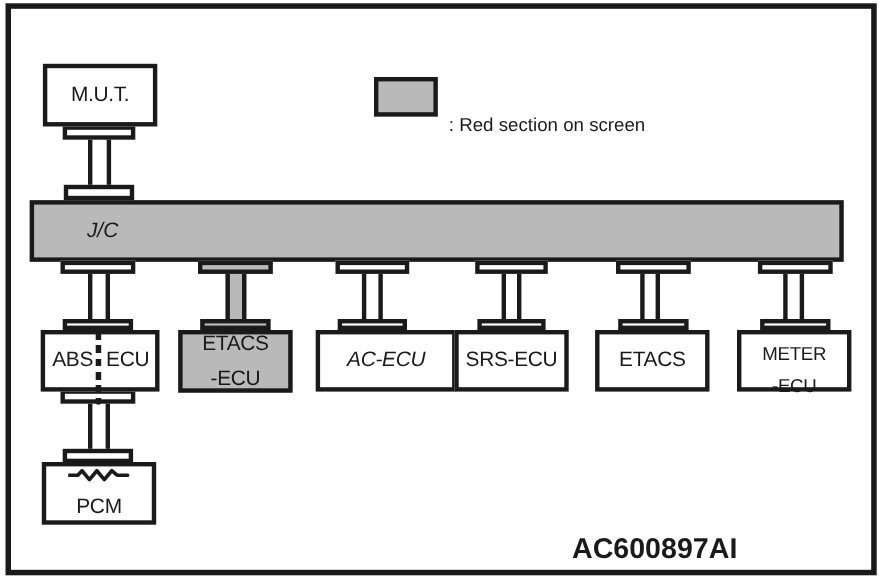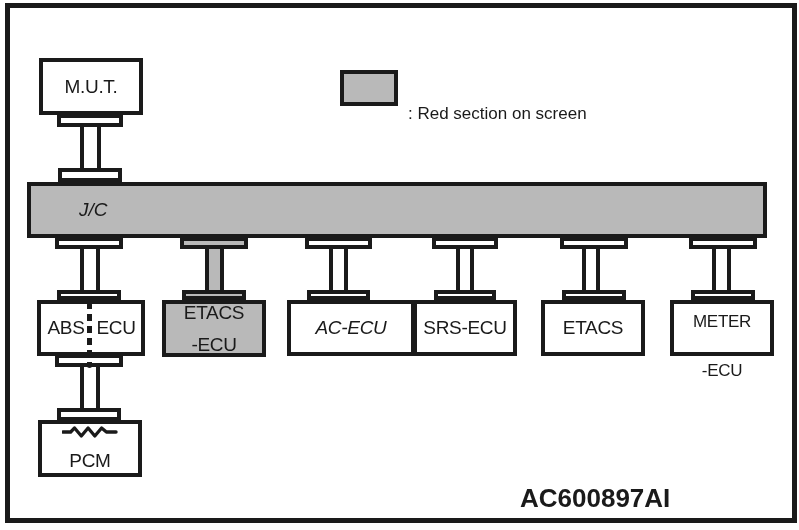--- a/index.html
+++ b/index.html
@@ -44,21 +44,21 @@
     left:408px;top:72px;font-size:17px;line-height:32px;white-space:nowrap;margin-top:26px;
   }
   .split-box{display:flex;flex-direction:row;}
   .split-box span{flex:1;}
   .dashes{
     left:87px;top:302px;width:5px;height:66px;z-index:5;
     background:repeating-linear-gradient(to bottom,var(--black) 0 7px,transparent 7px 12px);
     border-radius:3px;
   }
   .two-line{flex-direction:column;justify-content:center;gap:12px;}
-  .meter-lines{font-size:17px;line-height:17px;letter-spacing:-0.3px;margin-top:20px;}
+  .meter-lines{font-size:17px;line-height:17px;letter-spacing:-0.3px;}
   .res-icon{display:block;margin:0 auto 1px auto;color:var(--black);}
   .fig-id{
     left:520px;top:483px;width:235px;text-align:left;
     font-size:26px;font-weight:bold;letter-spacing:0;
   }
 </style>
 </head>
 <body>
 
 <div class="abs frame"></div>

